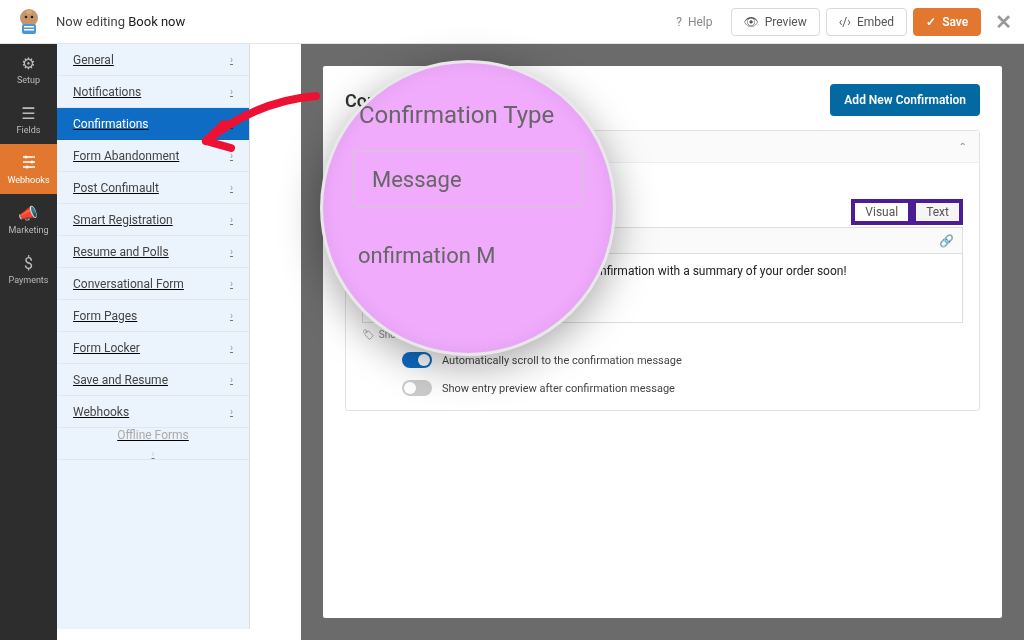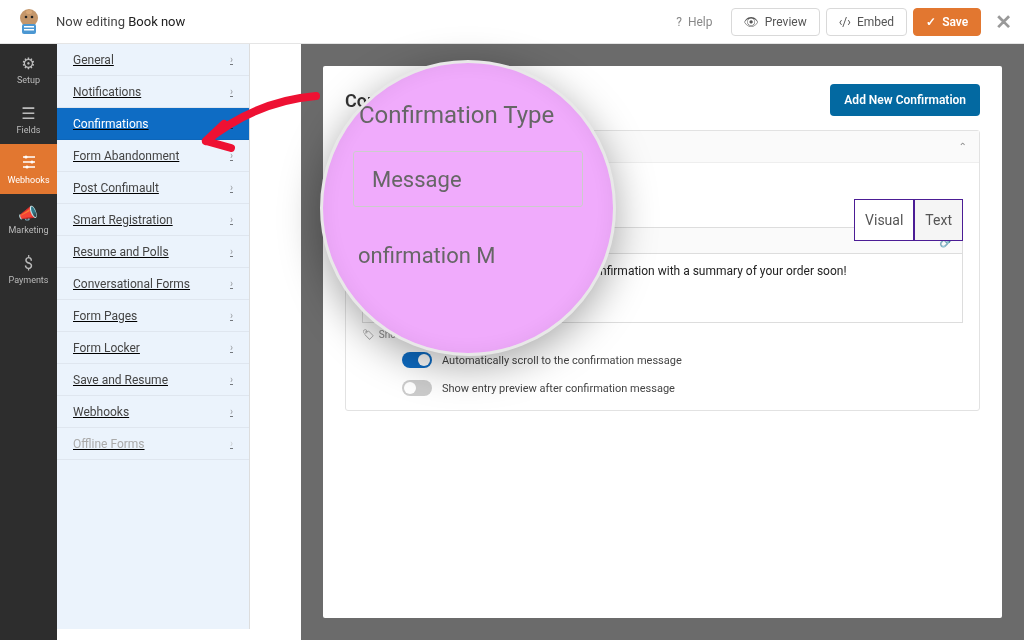--- a/index.html
+++ b/index.html
@@ -16,36 +16,36 @@
 .top-close { margin-left: 14px; color: #999; cursor: pointer; font-size: 20px; font-weight: bold; }
 
 .leftnav { position: absolute; top: 44px; left: 0; width: 57px; bottom: 0; background: #2d2d2d; z-index: 4; }
 .nav-item { display: flex; flex-direction: column; align-items: center; justify-content: center; height: 50px; color: #bbb; font-size: 9px; cursor: pointer; }
 .nav-item.active { background: #e27730; color: #fff; }
 .nav-item .nav-icon { font-size: 16px; margin-bottom: 2px; }
 
 .sidebar { position: absolute; top: 44px; left: 57px; width: 193px; bottom: 11px; background: #ebf3fc; border-right: 1px solid #ddd; z-index: 3; text-decoration: underline; }
 .side-item { display: flex; align-items: center; justify-content: space-between; padding: 0 16px; height: 32px; font-size: 12px; color: #444; border-bottom: 1px solid rgba(0,0,0,.05); cursor: pointer; }
 .side-item.active { background: #0e6cc4; color: #fff; }
-.side-item.disabled { color: #aaa; }
+.side-item.disabled { color: #aaa; flex-direction: column; }
 .side-item .chev { color: inherit; opacity: .5; font-size: 10px; }
 
 .canvas { position: absolute; top: 44px; left: 301px; right: 0; bottom: 0; background: #6b6b6b; padding: 22px; }
 .page { width: 100%; height: 100%; background: #fff; border-radius: 2px; padding: 18px 22px; position: relative; }
 .page-head { display: flex; align-items: center; justify-content: space-between; margin-bottom: 14px; }
 .page-title { font-size: 18px; font-weight: 600; color: #333; }
 .add-btn { background: #0369a1; color: #fff; border: none; border-radius: 4px; padding: 9px 14px; font-size: 12px; font-weight: 600; cursor: pointer; }
 
 .panel { border: 1px solid #e2e2e2; border-radius: 3px; }
 .panel-head { height: 32px; display: flex; align-items: center; justify-content: flex-end; padding: 0 12px; border-bottom: 1px solid #eee; background: #fafafa; }
 .panel-body { padding: 14px 16px; }
 
 .editor-wrap { position: relative; }
 .editor-tabs { position: absolute; top: -28px; right: 0; display: flex; }
-.etab { border: 1px solid #4c1d95; font-size: 14px; padding: 12px 10px; background: #f5f5f5; color: #555; cursor: pointer; }
+.etab { border: 4px solid #4c1d95; font-size: 12px; padding: 2px 10px; background: #f5f5f5; color: #555; cursor: pointer; }
 .etab.active { background: #fff; }
 .editor-bar { border: 1px solid #ddd; border-bottom: none; height: 26px; display: flex; align-items: center; padding: 0 8px; background: #fafafa; gap: 14px; }
 .editor-bar .tool { font-size: 12px; color: #555; cursor: pointer; }
 .editor { border: 1px solid #ddd; min-height: 70px; padding: 10px 12px; font-family: Georgia, serif; font-size: 12px; color: #222; resize: vertical; }
 .smart-tags { margin-top: 6px; font-size: 10px; color: #888; display: flex; align-items: center; gap: 4px; }
 
 .toggle-row { display: flex; align-items: center; gap: 10px; font-size: 11px; color: #444; margin-top: 12px; padding-left: 40px; }
 .toggle { width: 30px; height: 16px; border-radius: 8px; background: #ccc; position: relative; cursor: pointer; }
 .toggle.on { background: #0e6cc4; }
 .toggle .knob { position: absolute; width: 12px; height: 12px; background: #fff; border-radius: 50%; top: 2px; left: 2px; }
@@ -150,21 +150,21 @@
     </div>
   <div class="side-item">
       <span>Smart Registration</span>
       <span class="chev">›</span>
     </div>
   <div class="side-item">
       <span>Resume and Polls</span>
       <span class="chev">›</span>
     </div>
   <div class="side-item">
-      <span>Conversational Forms</span>
+      <span>Conversational Form</span>
       <span class="chev">›</span>
     </div>
   <div class="side-item">
       <span>Form Pages</span>
       <span class="chev">›</span>
     </div>
   <div class="side-item">
       <span>Form Locker</span>
       <span class="chev">›</span>
     </div>

